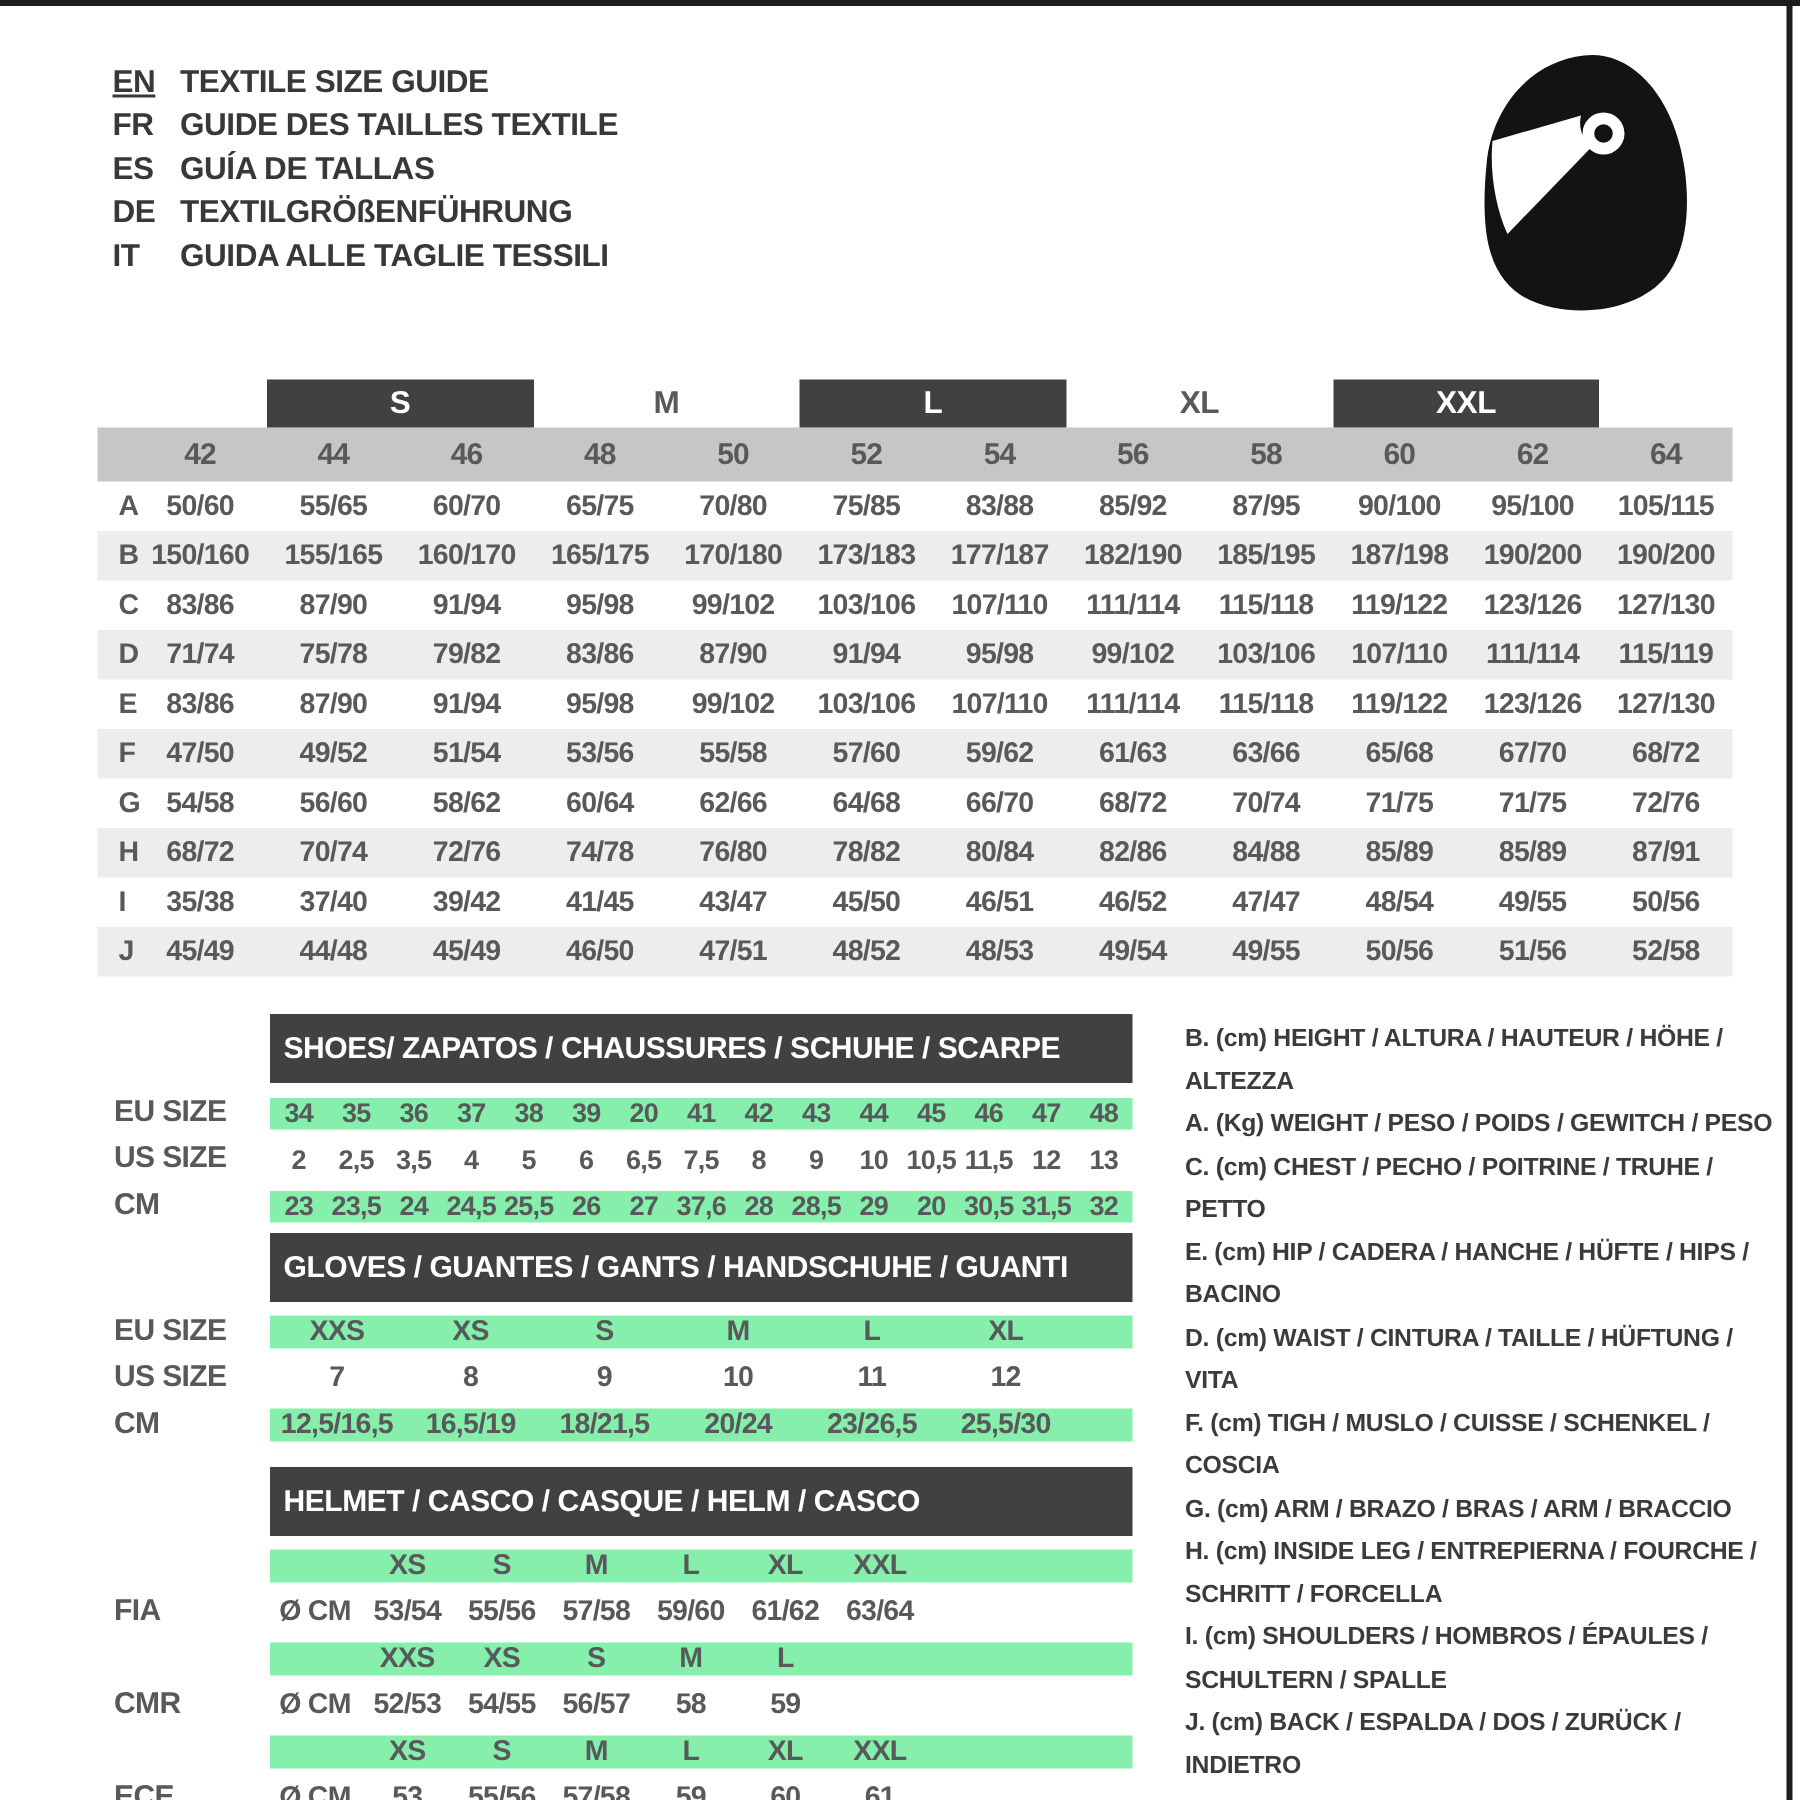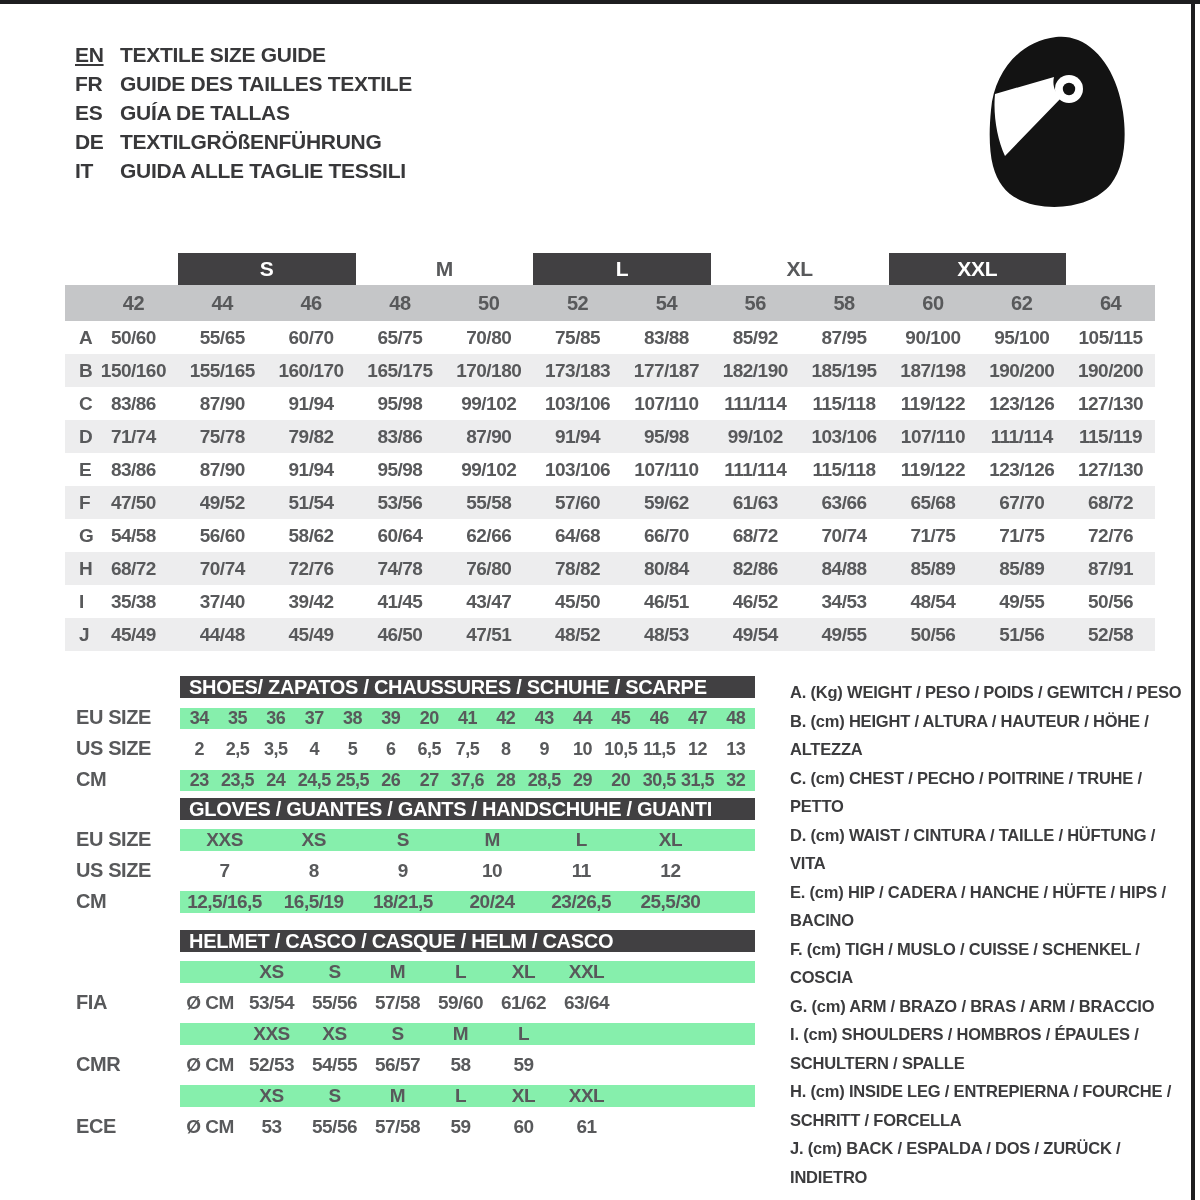--- a/index.html
+++ b/index.html
@@ -29,21 +29,21 @@
   .group { display:flex; align-items:center; justify-content:center; font-size:21px; color:#58595b; letter-spacing:-0.3px; }
   .group.boxed { background:#414042; color:#fff; }
   .mt-band { height:36px; background:#c5c6c8; font-size:20px; }
   .mt-row { height:33px; font-size:19px; }
   .mt-row.shaded { background:#ededee; }
   .cell { display:flex; align-items:center; justify-content:center; letter-spacing:-0.5px; white-space:nowrap; }
   .cell.letter { justify-content:flex-start; padding-left:14px; }
 
   
   .bottom-left { position:absolute; left:65px; top:676px; width:690px; }
-  .bt-title { height:22px; background:#414042; color:#fff; margin-left:115px; display:flex; align-items:center; padding-left:9px; font-size:20px; letter-spacing:-0.3px; white-space:nowrap; }
+  .bt-title { height:46px; background:#414042; color:#fff; margin-left:115px; display:flex; align-items:center; padding-left:9px; font-size:20px; letter-spacing:-0.3px; white-space:nowrap; }
   .bt-row { display:flex; height:31px;align-items:flex-end; }
   .bt-label { width:115px; display:flex; align-items:center; padding-left:11px; font-size:20px; letter-spacing:-0.4px; }
   .bt-band { flex:1; display:grid; }
   .cols15 { grid-template-columns:repeat(15, 1fr); }
   .cols15 .cell { font-size:18px; }
   .cols6 { grid-template-columns:repeat(6, 1fr); padding-right:40px; }
   .cols6 .cell { font-size:19px; }
   .helmet-band { grid-template-columns:60px repeat(6, 63px) 1fr; }
   .helmet-band .cell { font-size:19px; }
   .shaded-band { background:#86efac; }
@@ -236,21 +236,21 @@
       <div class="mt-row">
         <div class="cell letter">I</div>
         <div class="cell">35/38</div>
         <div class="cell">37/40</div>
         <div class="cell">39/42</div>
         <div class="cell">41/45</div>
         <div class="cell">43/47</div>
         <div class="cell">45/50</div>
         <div class="cell">46/51</div>
         <div class="cell">46/52</div>
-        <div class="cell">34/53</div>
+        <div class="cell">47/47</div>
         <div class="cell">48/54</div>
         <div class="cell">49/55</div>
         <div class="cell">50/56</div>
       </div>
       <div class="mt-row shaded">
         <div class="cell letter">J</div>
         <div class="cell">45/49</div>
         <div class="cell">44/48</div>
         <div class="cell">45/49</div>
         <div class="cell">46/50</div>
@@ -437,23 +437,23 @@
           <div class="cell">57/58</div>
           <div class="cell">59</div>
           <div class="cell">60</div>
           <div class="cell">61</div>
         </div>
       </div>
     </div>
 </div>
 
 <div class="legend">
+    <div class="legend-item">B. (cm) HEIGHT / ALTURA / HAUTEUR / HÖHE / ALTEZZA</div>
     <div class="legend-item">A. (Kg) WEIGHT / PESO / POIDS / GEWITCH / PESO</div>
-    <div class="legend-item">B. (cm) HEIGHT / ALTURA / HAUTEUR / HÖHE / ALTEZZA</div>
     <div class="legend-item">C. (cm) CHEST / PECHO / POITRINE / TRUHE / PETTO</div>
+    <div class="legend-item">E. (cm) HIP / CADERA / HANCHE / HÜFTE / HIPS / BACINO</div>
     <div class="legend-item">D. (cm) WAIST / CINTURA / TAILLE / HÜFTUNG / VITA</div>
-    <div class="legend-item">E. (cm) HIP / CADERA / HANCHE / HÜFTE / HIPS / BACINO</div>
     <div class="legend-item">F. (cm) TIGH / MUSLO / CUISSE / SCHENKEL / COSCIA</div>
     <div class="legend-item">G. (cm) ARM / BRAZO / BRAS / ARM / BRACCIO</div>
+    <div class="legend-item">H. (cm) INSIDE LEG / ENTREPIERNA / FOURCHE / SCHRITT / FORCELLA</div>
     <div class="legend-item">I. (cm) SHOULDERS / HOMBROS / ÉPAULES / SCHULTERN / SPALLE</div>
-    <div class="legend-item">H. (cm) INSIDE LEG / ENTREPIERNA / FOURCHE / SCHRITT / FORCELLA</div>
     <div class="legend-item">J. (cm) BACK / ESPALDA / DOS / ZURÜCK / INDIETRO</div>
   </div>
 
 </body></html>

